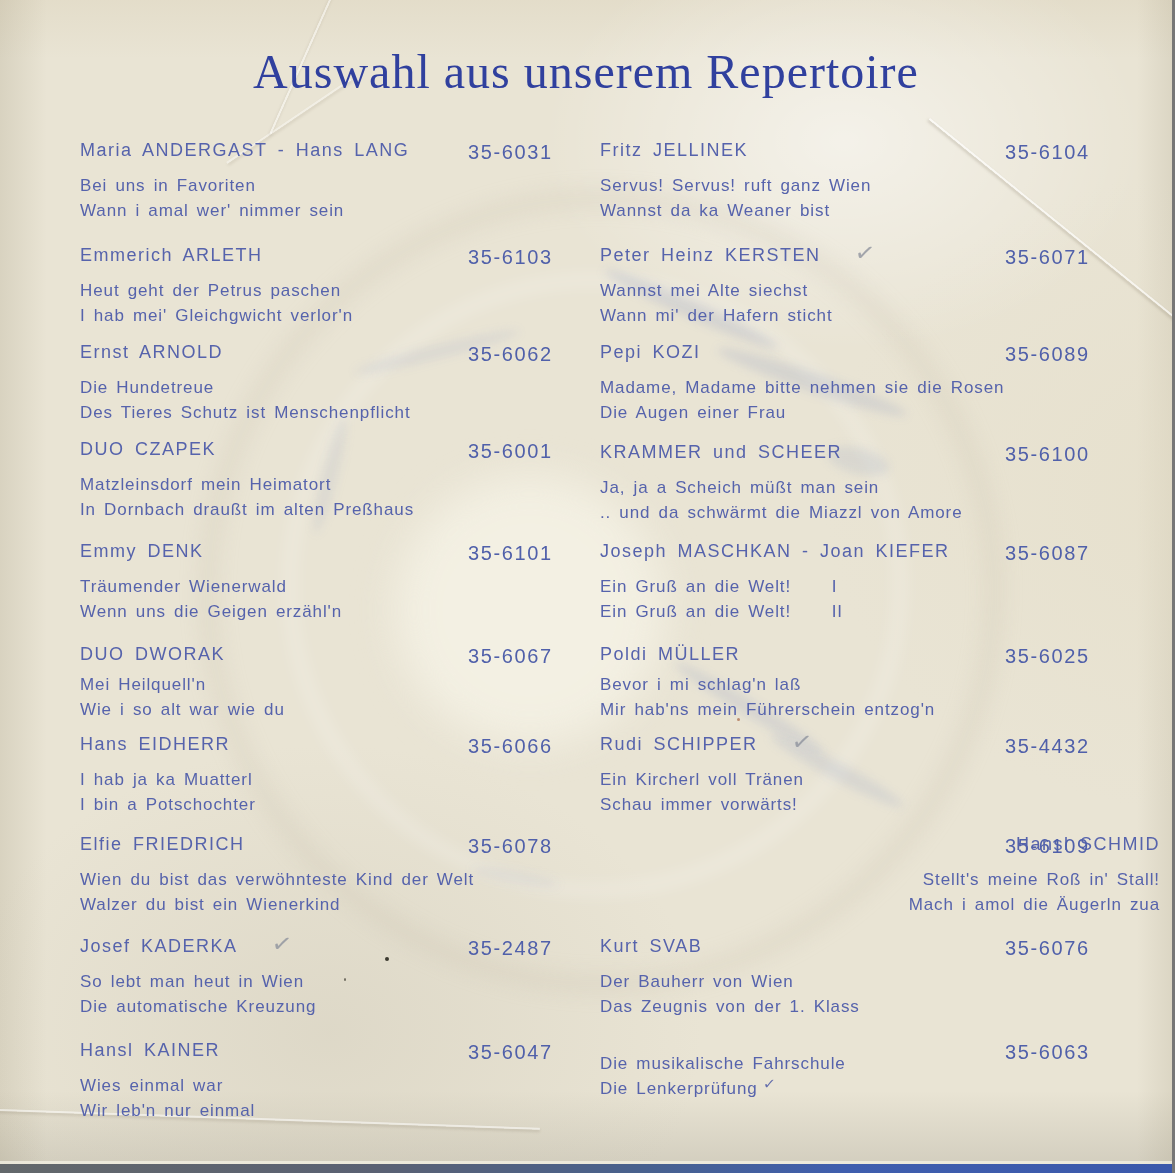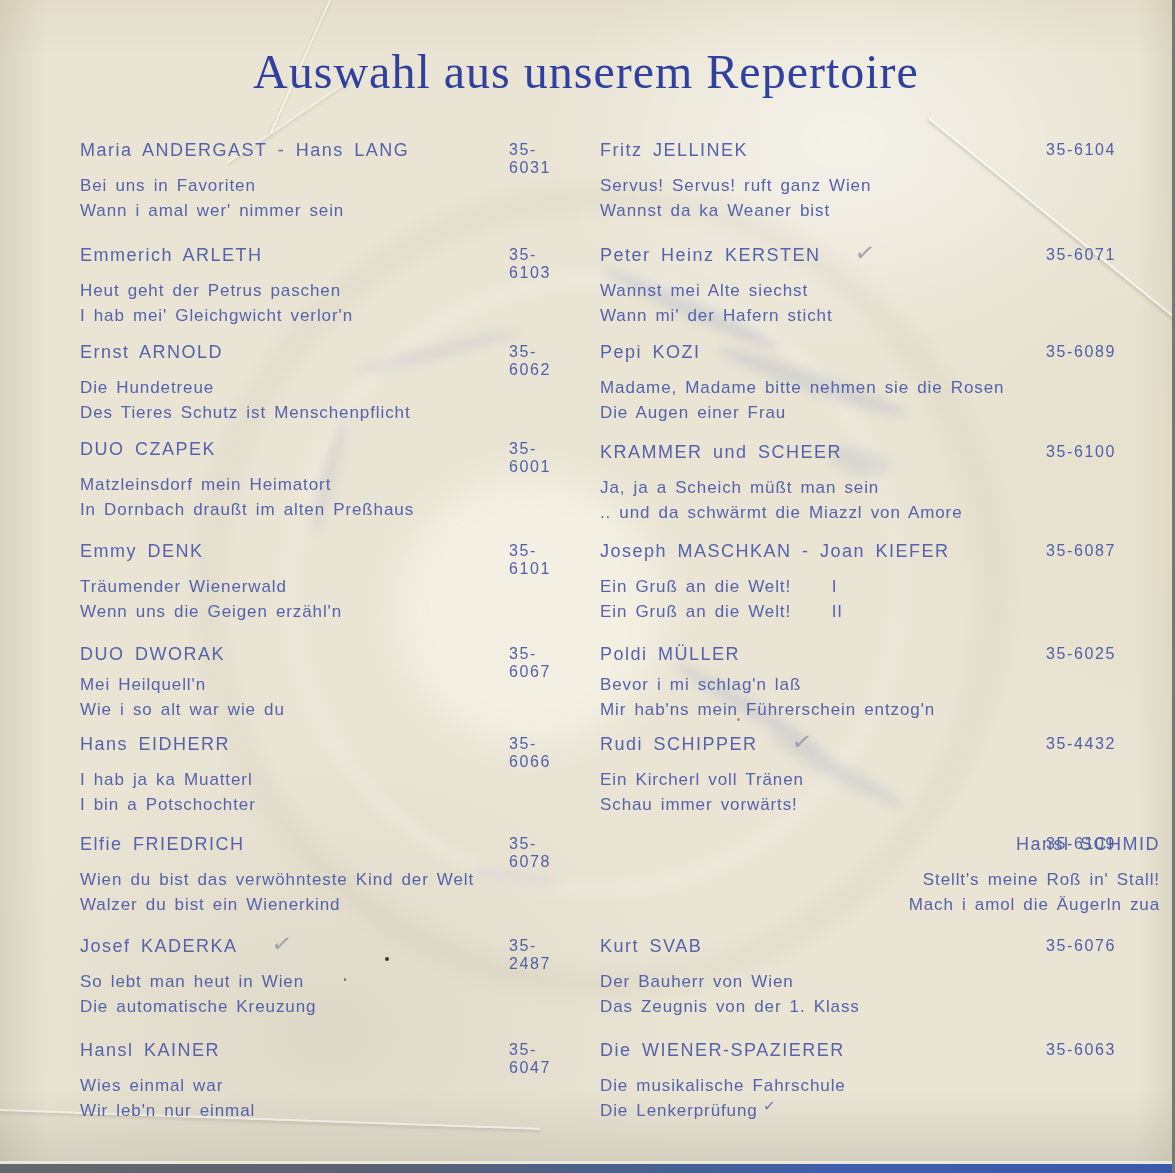--- a/index.html
+++ b/index.html
@@ -49,21 +49,21 @@
     position:absolute;top:44px;left:0;width:100%;margin:0;text-align:center;
     font-family:"Liberation Serif",serif;font-weight:400;
     font-size:48px;color:#30409e;letter-spacing:1px;
   }
   .col{position:absolute;top:0;height:100%;}
   .col-left{left:80px;width:490px;}
   .col-right{left:600px;width:560px;}
   .entry{position:absolute;left:0;width:100%;color:#5663ac;}
   .artist-row{height:22px;white-space:pre;}
   .artist{font-size:18px;letter-spacing:1.5px;word-spacing:4px;}
-  .catalog{position:absolute;top:1px;font-size:16px;letter-spacing:1.6px;color:#5060aa;margin-left:41px;}
+  .catalog{position:absolute;top:1px;font-size:20px;letter-spacing:1.6px;color:#5060aa;}
   .col-left .catalog{left:388px;}
   .col-right .catalog{left:405px;}
   .songs{margin-top:12px;}
   .entry.tight .songs{margin-top:7px;}
   .song{font-size:17px;line-height:24.5px;letter-spacing:0.9px;word-spacing:2.5px;white-space:pre;}
   .check{display:inline-block;margin-left:34px;font-size:24px;line-height:10px;color:#8a8f9b;
     transform:rotate(9deg);opacity:.75;font-family:"DejaVu Sans",sans-serif;}
   .check.small{margin-left:5px;font-size:15px;color:#5560a8;vertical-align:5px;transform:rotate(4deg);opacity:.9;}
 </style>
 </head>
@@ -240,21 +240,20 @@
       </div>
       <div class="entry" style="top: 936px;">
         <div class="artist-row"><span class="artist">Kurt SVAB</span></div>
         <span class="catalog">35-6076</span>
         <div class="songs">
           <div class="song"><span>Der Bauherr von Wien</span></div>
           <div class="song"><span>Das Zeugnis von der 1. Klass</span></div>
         </div>
       </div>
       <div class="entry" style="top: 1040px;">
-        <div class="artist-row"><span class="artist">Die WIENER-SPAZIERER</span></div>
         <span class="catalog">35-6063</span>
         <div class="songs">
           <div class="song"><span>Die musikalische Fahrschule</span></div>
           <div class="song"><span>Die Lenkerprüfung</span><span class="check small">✓</span></div>
         </div>
       </div>
     </div>
 
   <div class="bottom-edge"></div>
 </div>

